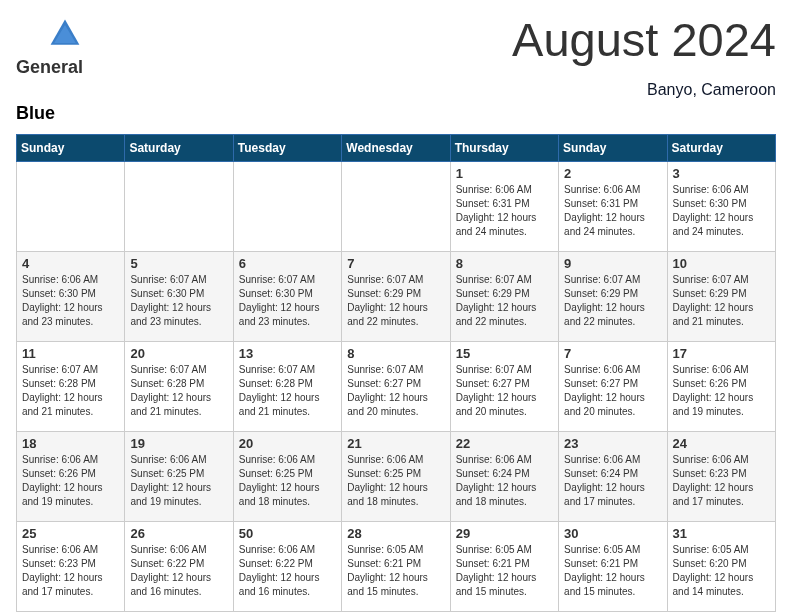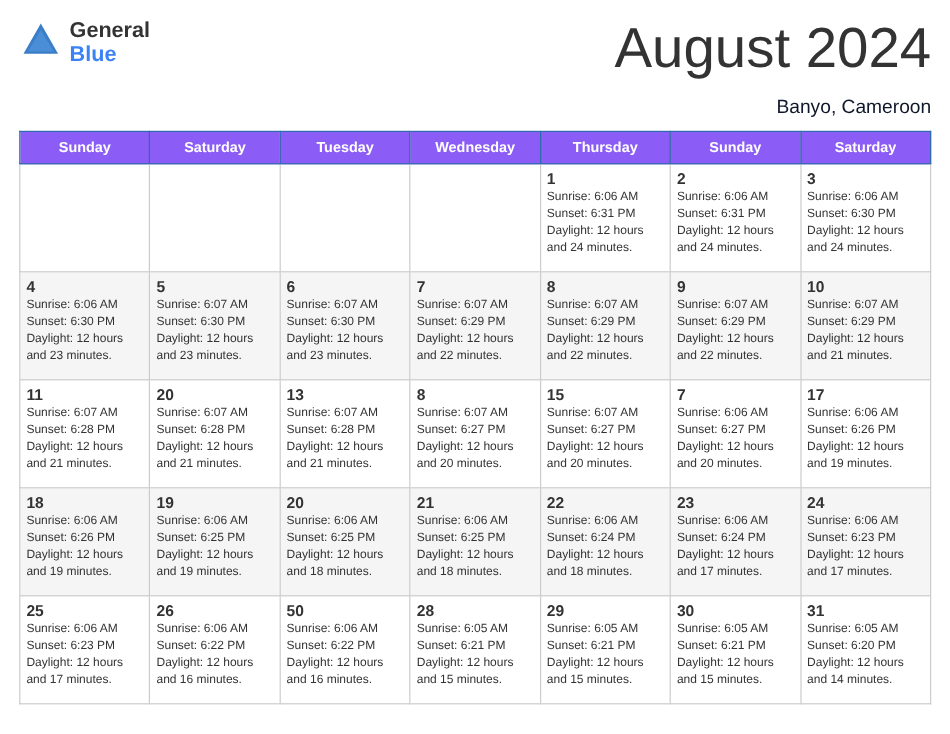--- a/index.html
+++ b/index.html
@@ -11,37 +11,39 @@
       padding: 16px;
     }
     .header {
       display: flex;
       justify-content: space-between;
       align-items: flex-start;
       margin-bottom: 10px;
     }
     .logo {
       display: flex;
-      align-items: flex-start;
+      align-items: flex-end;
       gap: 6px;
+      flex-direction: column;
     }
     .logo-text {
       display: flex;
       flex-direction: column;
       line-height: 1.1;
     }
     .logo-general {
       font-size: 18px;
       font-weight: bold;
       color: #333;
     }
     .logo-blue {
       font-size: 18px;
       font-weight: bold;
-      color: #3b82f6;
+      color: #000000;
+      margin-top: 26px;
     }
     .logo-icon {
       width: 36px;
       height: 36px;
     }
     .title-block {
       text-align: right;
     }
     .month-title {
       font-size: 47px;
@@ -53,26 +55,26 @@
       font-size: 16px;
       color: #0f172a;
       margin-top: 18px;
     }
     table {
       width: 100%;
       border-collapse: collapse;
       table-layout: fixed;
     }
     thead th {
-      background-color: #8b5cf6;
+      background-color: #0c4a6e;
       color: white;
       font-size: 12px;
       font-weight: bold;
       padding: 6px 4px;
-      text-align: center;
+      text-align: left;
       border: 1px solid #2e6aaa;
     }
     tbody td {
       border: 1px solid #ccc;
       vertical-align: top;
       padding: 4px 5px;
       height: 90px;
       background: #fff;
       font-size: 10px;
       color: #333;

